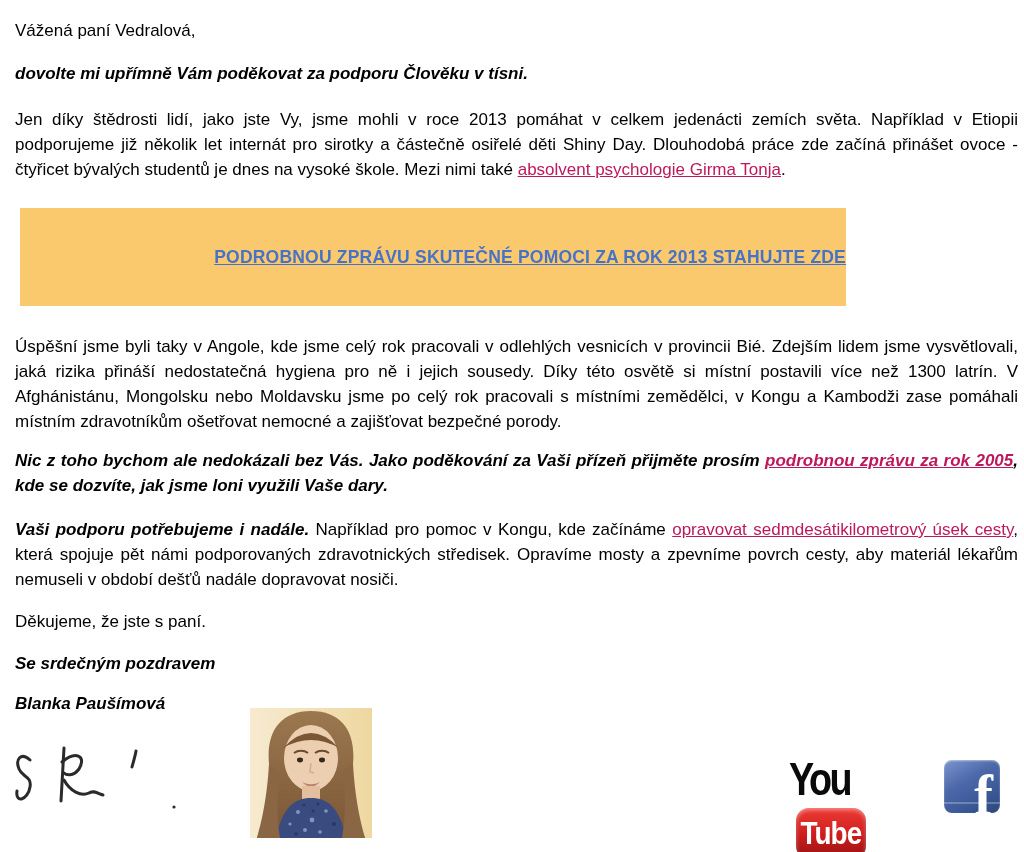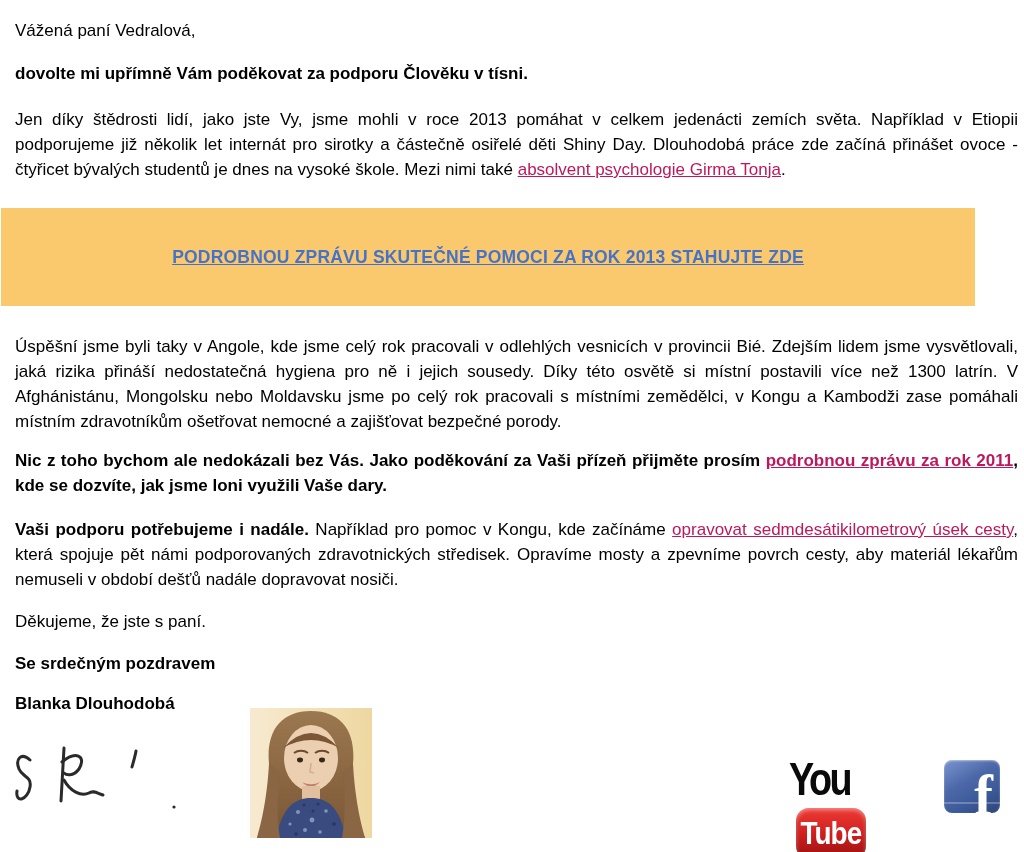--- a/index.html
+++ b/index.html
@@ -1,23 +1,23 @@
 <!DOCTYPE html>
 <html><head>
 <meta charset="utf-8">
 <style>
   html,body{margin:0;padding:0;background:#fff;}
   .page{position:relative;width:1024px;height:852px;background:#ffffff;overflow:hidden;
         font-family:"Liberation Sans", sans-serif;color:#000;}
   .txt{position:absolute;left:7px;width:1003px;font-size:17px;line-height:25px;margin:8px;}
   .just{text-align:justify;}
-  .bold{font-weight:bold;}
+  .bold{font-weight:bold;font-style:italic;}
   .link{color:#be185d;text-decoration:underline;cursor:pointer;}
-  .banner{position:absolute;left:1px;top:208px;width:974px;height:98px;background:#fbc96d;
-          display:flex;align-items:center;justify-content:center;}
+  .banner{position:absolute;left:20px;top:208px;width:826px;height:98px;background:#fbc96d;
+          display:flex;align-items:center;justify-content:flex-end;}
   .banner-link{color:#4673c8;font-weight:bold;font-size:17.5px;letter-spacing:.2px;
                text-decoration:underline;cursor:pointer;}
   .sig-svg{position:absolute;left:2px;top:738px;}
   .photo{position:absolute;left:250px;top:708px;width:122px;height:130px;}
   
   .yt{position:absolute;left:786px;top:760px;height:53px;display:flex;align-items:center;cursor:pointer;flex-direction:column;}
   .yt-you{display:inline-block;font-weight:bold;font-size:46px;line-height:38px;color:#0a0a0a;
           letter-spacing:-3px;transform:scaleX(.82);transform-origin:left bottom;margin-bottom:10px;}
   .yt-tube{display:inline-block;margin-left:10px;width:70px;height:51px;border-radius:13px;
            background:linear-gradient(#ee3a34,#cc1d1d 55%,#991111);
@@ -44,29 +44,29 @@
   <p class="txt bold" style="top:53px">dovolte mi upřímně Vám poděkovat za podporu Člověku v tísni.</p>
 
   <p class="txt just" style="top:99px"><span>Jen díky štědrosti lidí, jako jste Vy, jsme mohli v roce 2013 pomáhat v celkem jedenácti zemích světa. Například v Etiopii podporujeme již několik let internát pro sirotky a částečně osiřelé děti Shiny Day. Dlouhodobá práce zde začíná přinášet ovoce - čtyřicet bývalých studentů je dnes na vysoké škole. Mezi nimi také </span><a class="link">absolvent psychologie Girma Tonja</a><span>.</span></p>
 
   <div class="banner">
     <a class="banner-link">PODROBNOU ZPRÁVU SKUTEČNÉ POMOCI ZA ROK 2013 STAHUJTE ZDE</a>
   </div>
 
   <p class="txt just" style="top:326px">Úspěšní jsme byli taky v Angole, kde jsme celý rok pracovali v odlehlých vesnicích v provincii Bié. Zdejším lidem jsme vysvětlovali, jaká rizika přináší nedostatečná hygiena pro ně i jejich sousedy. Díky této osvětě si místní postavili více než 1300 latrín. V Afghánistánu, Mongolsku nebo Moldavsku jsme po celý rok pracovali s místními zemědělci, v Kongu a Kambodži zase pomáhali místním zdravotníkům ošetřovat nemocné a zajišťovat bezpečné porody.</p>
 
-  <p class="txt just bold" style="top:440px"><span>Nic z toho bychom ale nedokázali bez Vás. Jako poděkování za Vaši přízeň přijměte prosím </span><a class="link">podrobnou zprávu za rok 2011</a><span>, kde se dozvíte, jak jsme loni využili Vaše dary.</span></p>
+  <p class="txt just bold" style="top:440px"><span>Nic z toho bychom ale nedokázali bez Vás. Jako poděkování za Vaši přízeň přijměte prosím </span><a class="link">podrobnou zprávu za rok 2005</a><span>, kde se dozvíte, jak jsme loni využili Vaše dary.</span></p>
 
   <p class="txt just" style="top:509px"><span class="bold">Vaši podporu potřebujeme i nadále.</span><span> Například pro pomoc v Kongu, kde začínáme </span><a class="link">opravovat sedmdesátikilometrový úsek cesty</a><span>, která spojuje pět námi podporovaných zdravotnických středisek. Opravíme mosty a zpevníme povrch cesty, aby materiál lékařům nemuseli v období dešťů nadále dopravovat nosiči.</span></p>
 
   <p class="txt" style="top:601px">Děkujeme, že jste s paní.</p>
 
   <p class="txt bold" style="top:643px">Se srdečným pozdravem</p>
 
-  <p class="txt bold" style="top:683px">Blanka Dlouhodobá</p>
+  <p class="txt bold" style="top:683px">Blanka Paušímová</p>
 
   <svg class="sig-svg" width="200" height="82" viewBox="0 0 200 82">
     <g fill="none" stroke="#2a2a2a" stroke-width="3" stroke-linecap="round">
       <path d="M28,22 C19,14 13,21 17,31 C20,39 30,38 28,49 C26,62 13,66 15,53"></path>
       <path d="M62,10 L59,63"></path>
       <path d="M60,24 C73,13 85,17 77,31 C71,39 64,37 62,35"></path>
       <path d="M62,42 C68,53 79,59 87,55 C91,52 95,55 101,57"></path>
       <path d="M134,13 C133,19 131,25 130,29"></path>
       <circle cx="172" cy="69" r="1.6" fill="#2a2a2a" stroke="none"></circle>
     </g>

